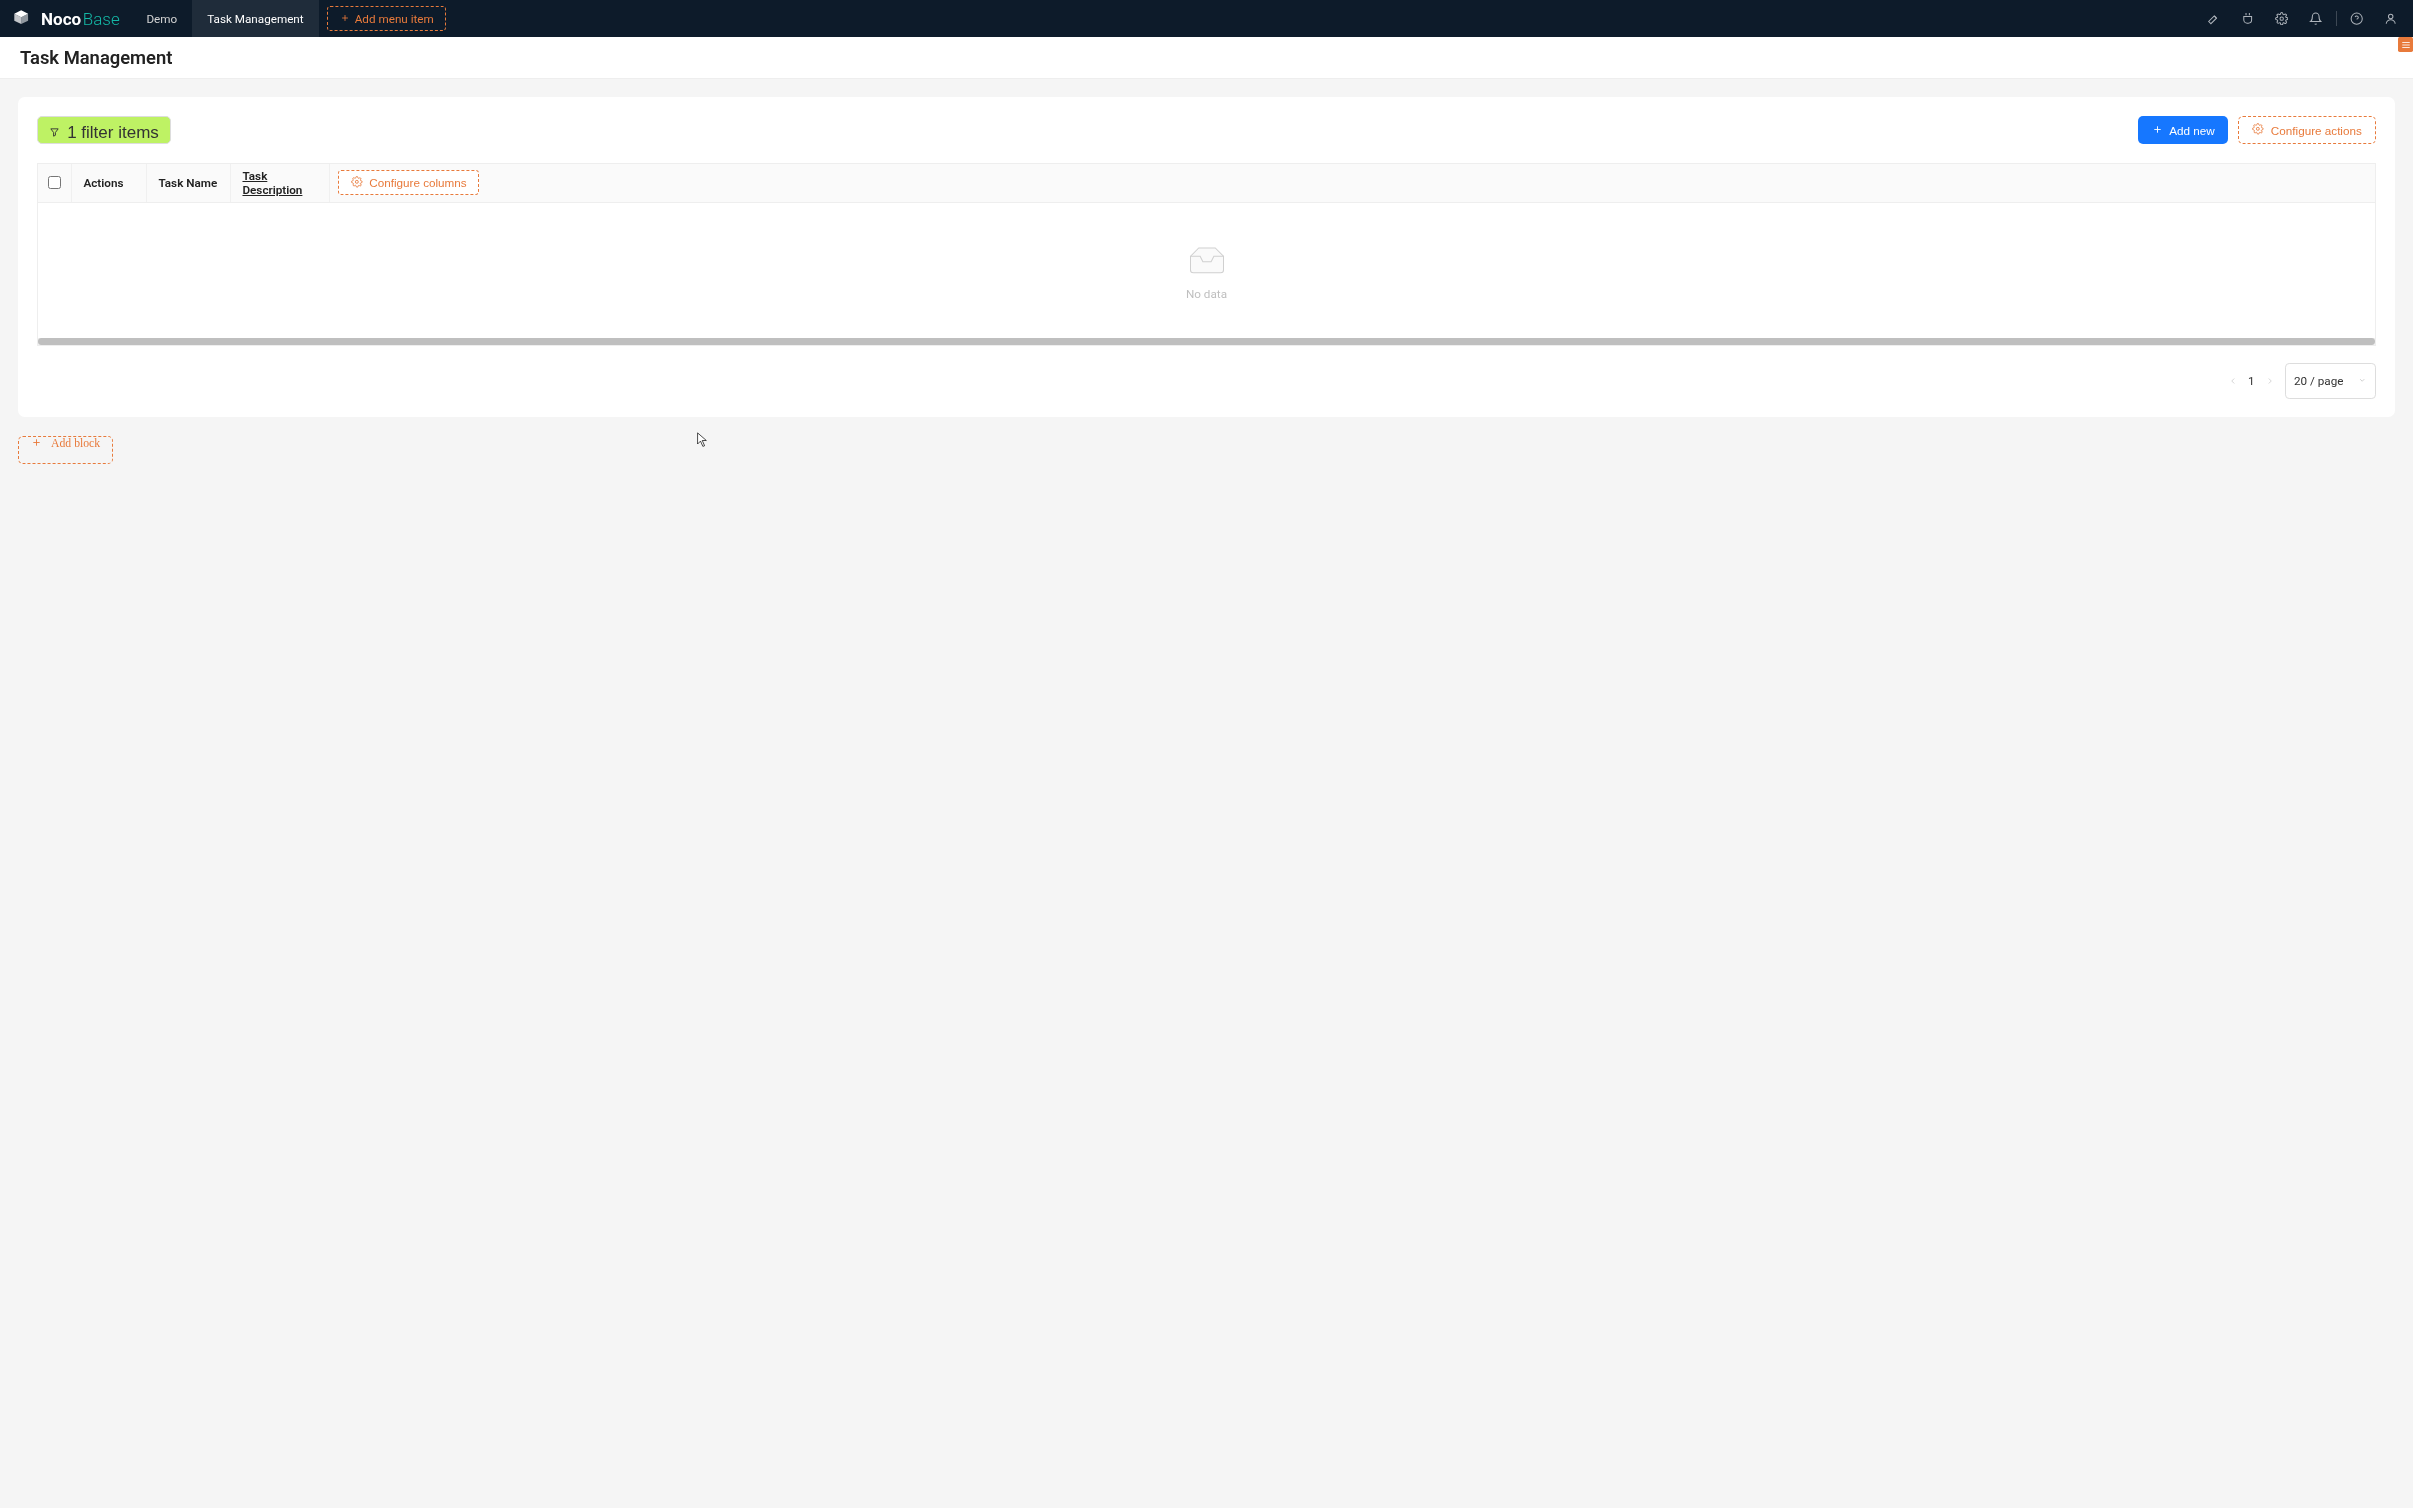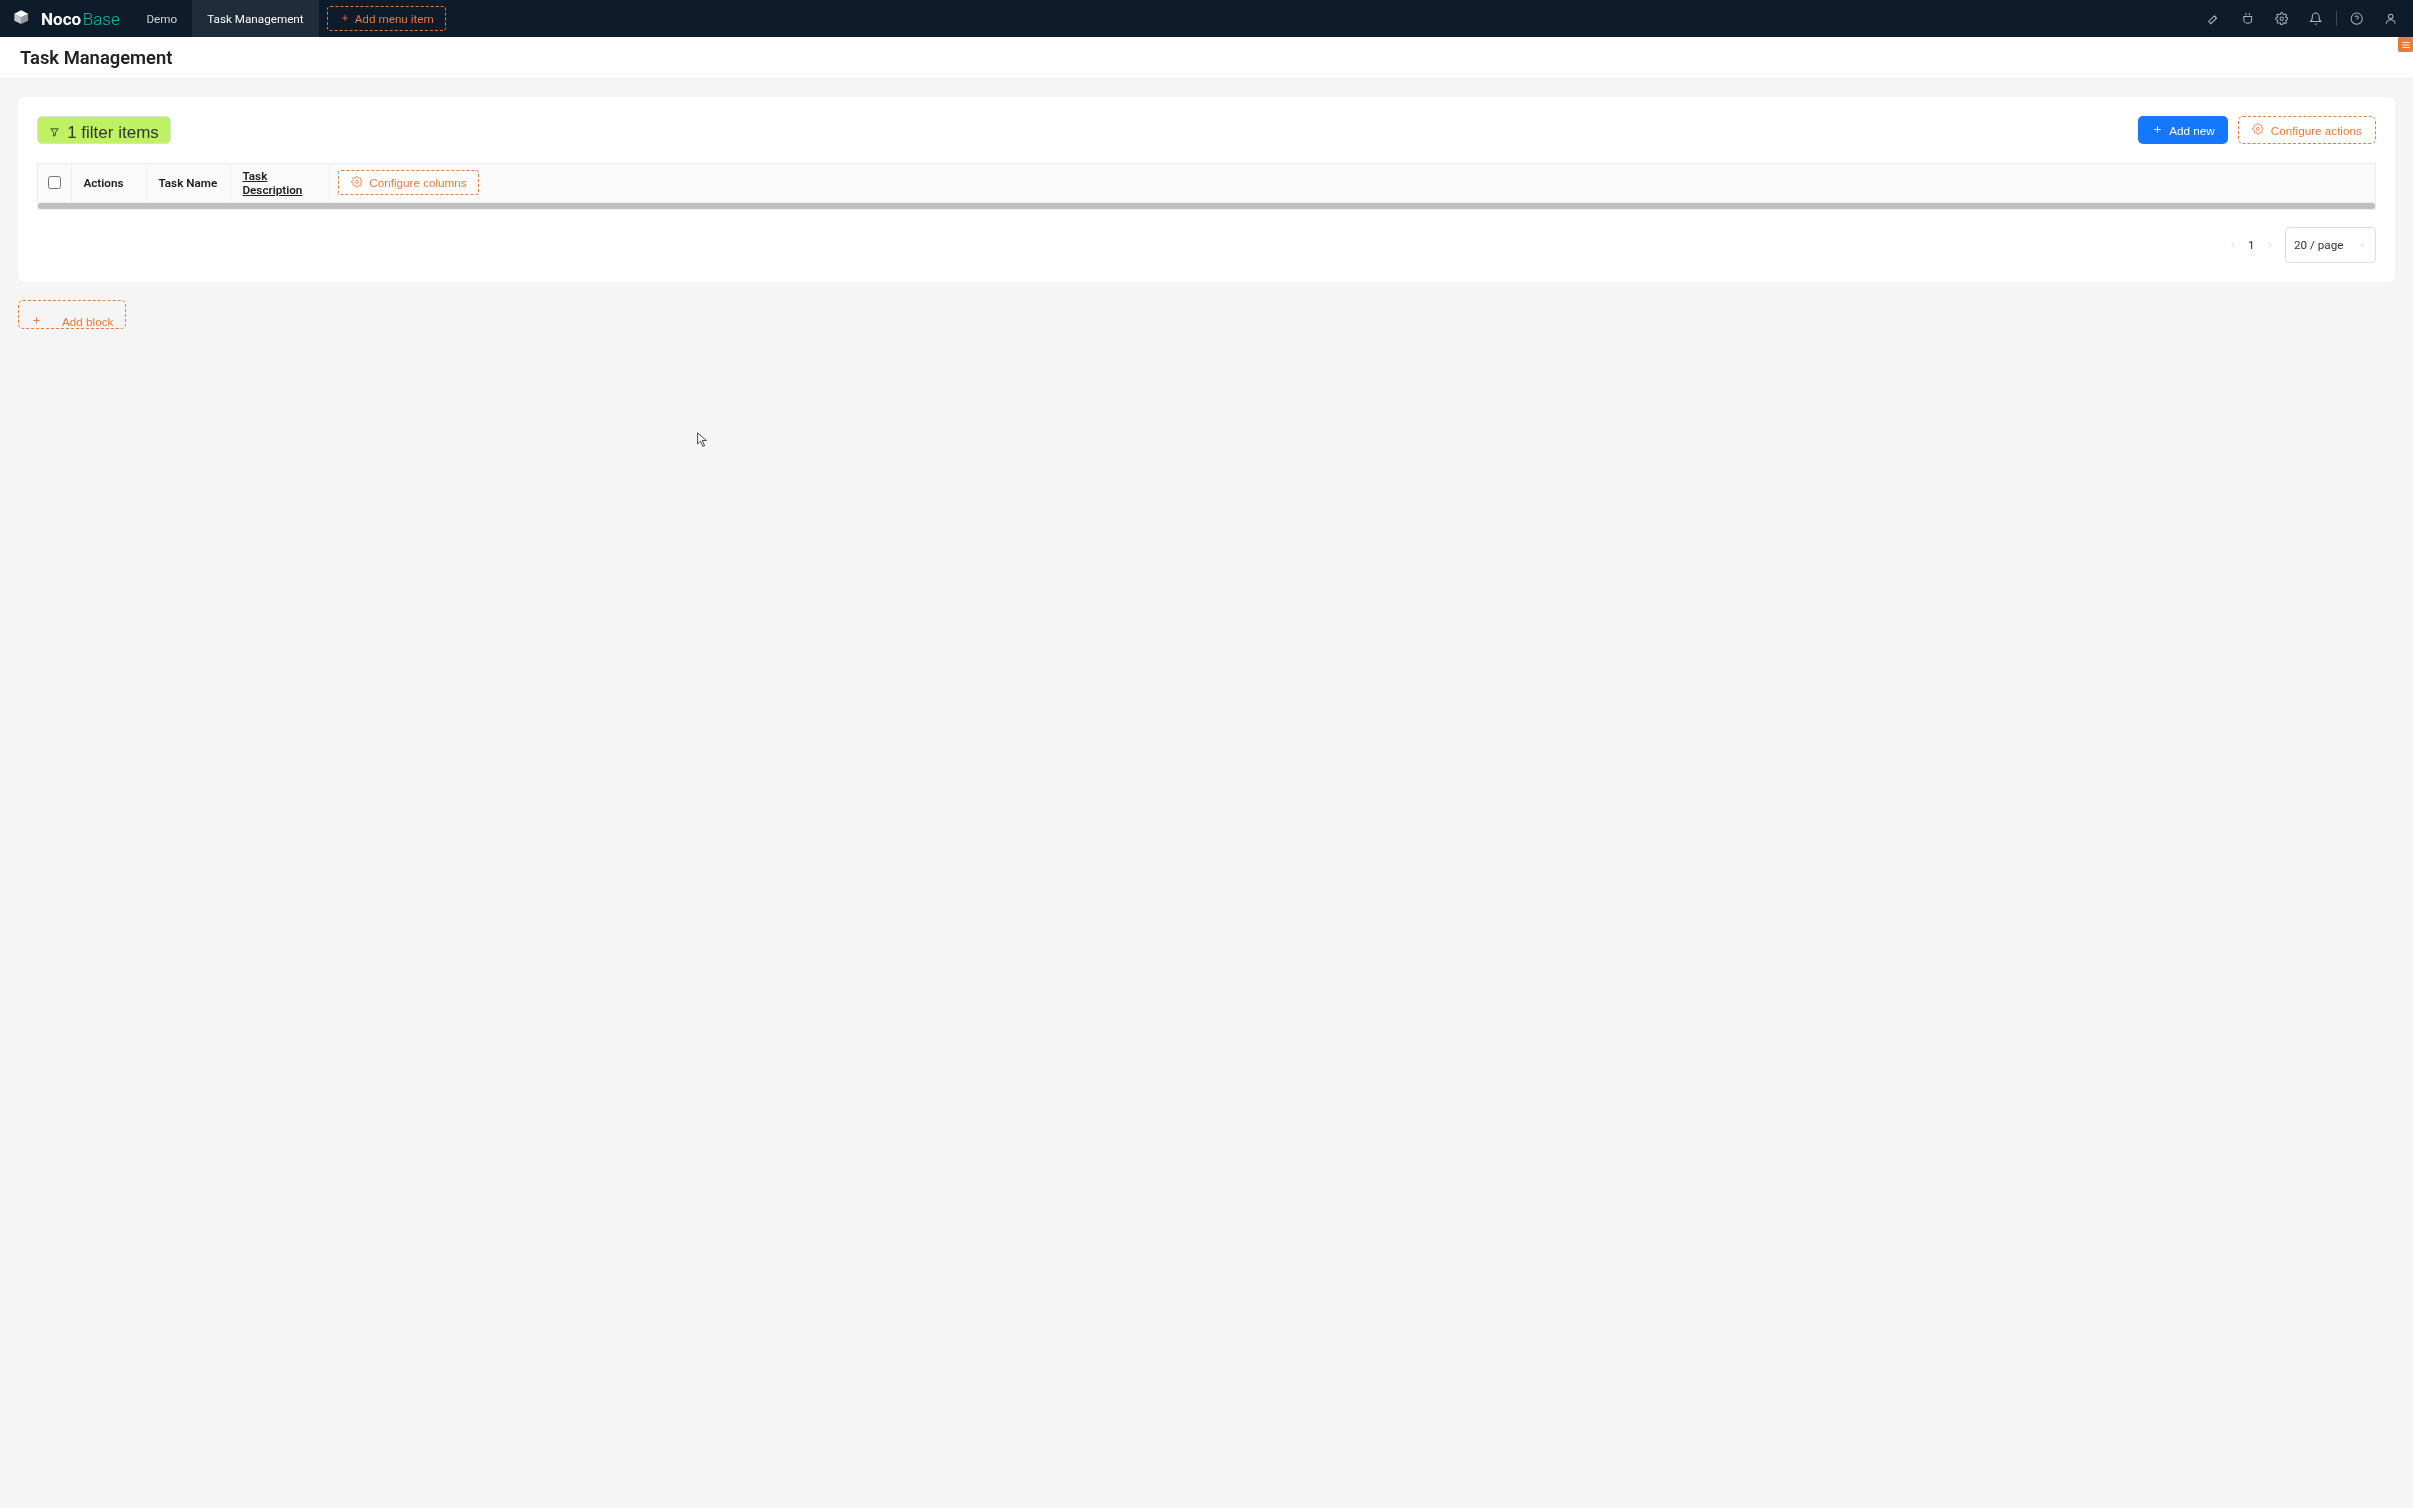--- a/index.html
+++ b/index.html
@@ -258,31 +258,32 @@
     border-radius: 4.2px;
     cursor: pointer;
     font-size: 11.7px;
     color: #333;
   }
   .page-size-select svg { width: 8.4px; height: 8.4px; color: #bbb; }
 
   
   .add-block-btn {
     display: inline-flex;
-    align-items: flex-end;
-    gap: 20px;
+    align-items: flex-start;
+    gap: 9px;
     border: 0.8px dashed #e87a3b;
     color: #e87a3b;
     background: transparent;
     height: 28.5px;
     padding: 0 11.7px;
     border-radius: 5px;
     cursor: pointer;
     font-size: 11.7px;
     margin-top: 18.4px;
+    font-family: Liberation Serif, serif;
   }
   .add-block-btn svg { width: 11px; height: 11px; }
 
   
   .cursor {
     position: fixed;
     left: 697px;
     top: 432px;
     width: 11.7px;
     height: 17px;
@@ -418,20 +419,29 @@
             <span>
               <svg viewBox="0 0 24 24" fill="none" stroke="currentColor" stroke-width="1.8">
                   <circle cx="12" cy="12" r="3"></circle>
                   <path d="M19.4 15a1.7 1.7 0 00.34 1.87l.6.06a2 2 0 01-2.83 2.83l-.06-.06a1.7 1.7 0 00-1.87-.34 1.7 1.7 0 00-1 1.56V21a2 2 0 01-4 0v-.09a1.7 1.7 0 00-1-1.56 1.7 1.7 0 00-1.87.34l-.06.06a2 2 0 01-2.83-2.83l.06-.06A1.7 1.7 0 004.6 15a1.7 1.7 0 00-1.56-1H3a2 2 0 010-4h.09A1.7 1.7 0 004.6 9a1.7 1.7 0 00-.34-1.87l-.06-.06A2 2 0 017.03 4.24l.6.06A1.7 1.7 0 009 4.6a1.7 1.7 0 001-1.56V3a2 2 0 014 0v.09a1.7 1.7 0 001 1.56 1.7 1.7 0 001.87-.34l.06-.06a2 2 0 012.83 2.83l-.06.06A1.7 1.7 0 0019.4 9a1.7 1.7 0 001.56 1H21a2 2 0 010 4h-.09a1.7 1.7 0 00-1.56 1z"></path>
                 </svg>
             </span>
             <span>Configure columns</span>
           </button>
         </div>
       </div>
+      <div class="tbody-empty">
+        <span class="empty-icon">
+          <svg viewBox="0 0 64 48" fill="none" stroke="currentColor" stroke-width="1.5">
+              <path d="M8 20 L20 8 H44 L56 20 V40 A4 4 0 0 1 52 44 H12 A4 4 0 0 1 8 40 Z" fill="#fafafa"></path>
+              <path d="M8 20 H22 L26 28 H38 L42 20 H56"></path>
+            </svg>
+        </span>
+        <div class="empty-text">No data</div>
+      </div>
       <div class="hscroll-track">
         <div class="hscroll-thumb"></div>
       </div>
     </div>
 
     <div class="pagination">
       <span class="page-arrow">
         <svg viewBox="0 0 24 24" fill="none" stroke="currentColor" stroke-width="2">
             <polyline points="15 18 9 12 15 6"></polyline>
           </svg>

